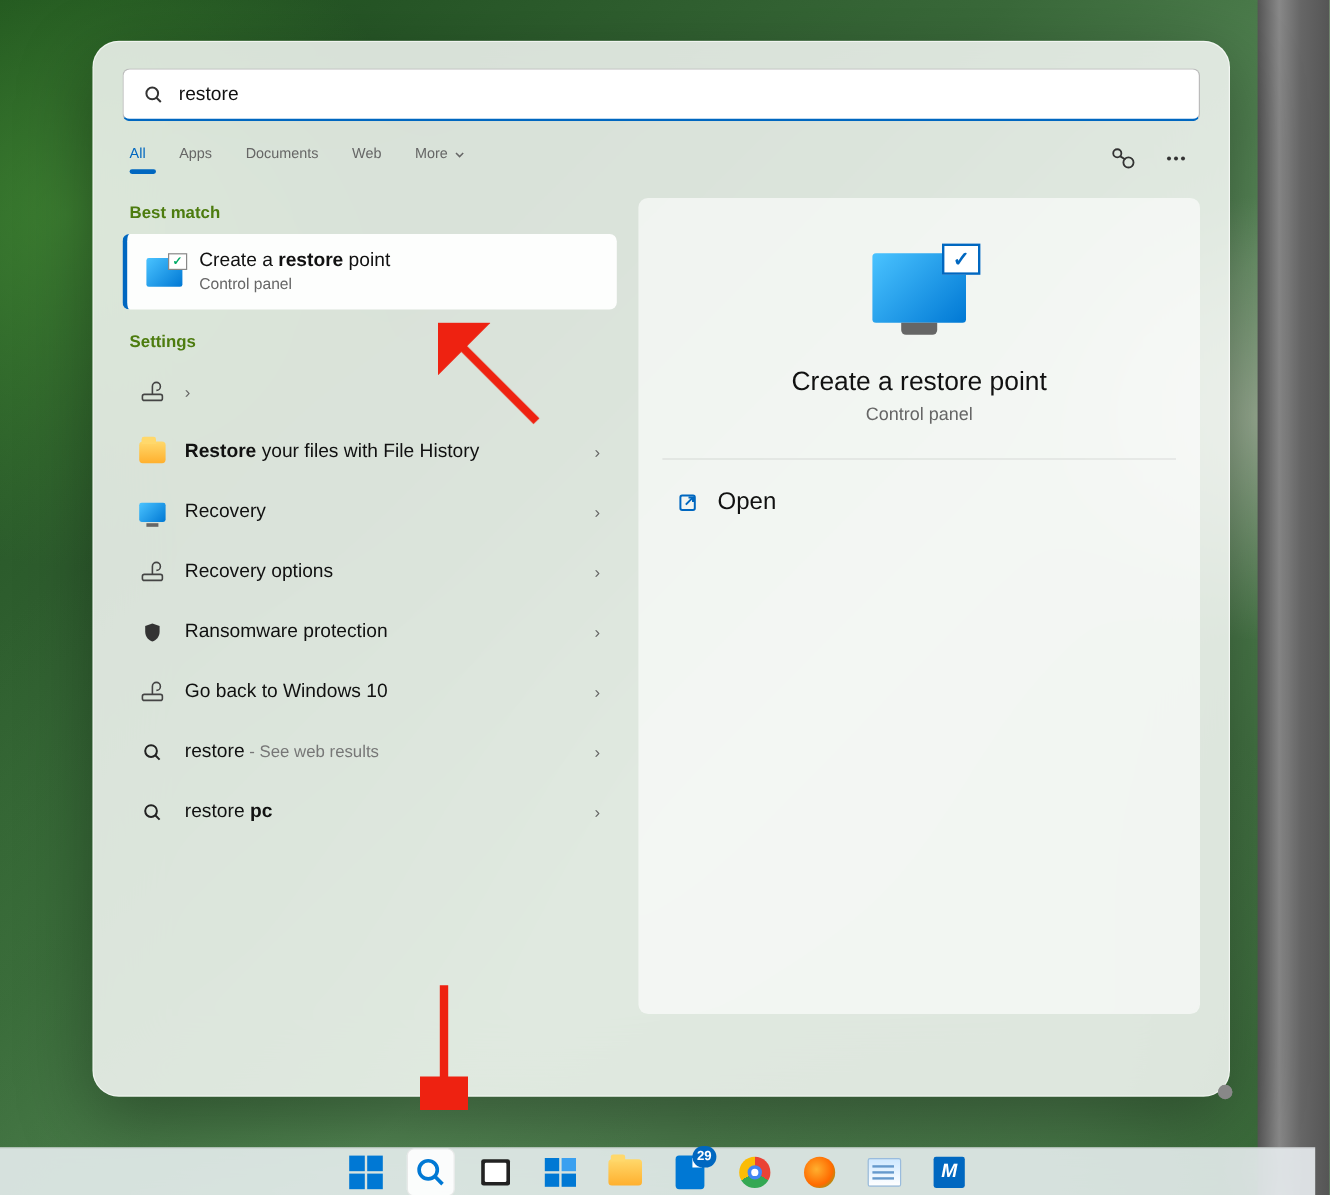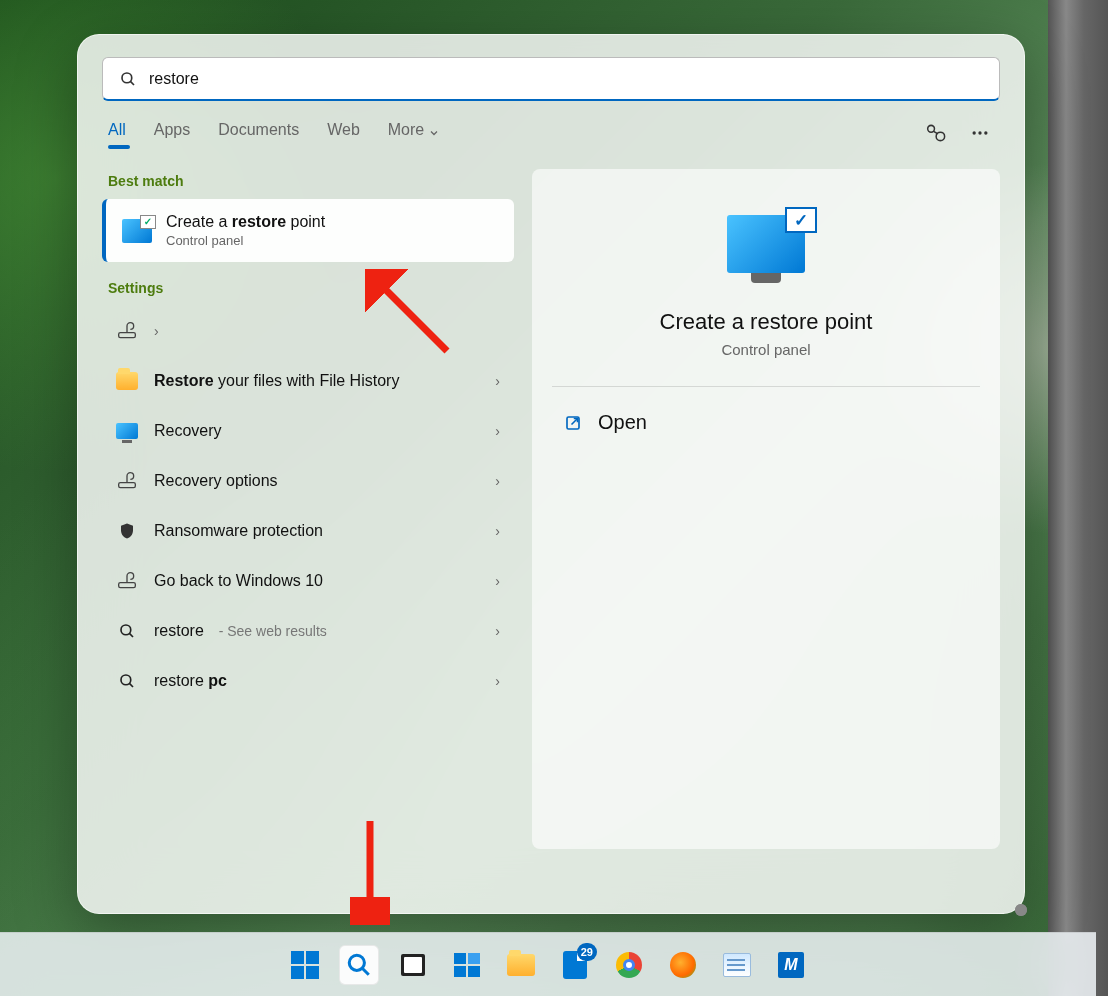--- a/index.html
+++ b/index.html
@@ -39,21 +39,21 @@
     border-bottom: 2.5px solid #0067c0;
   }
   .search-box svg { width:18px; height:18px; color:#333; }
   .search-box input {
     border:none; outline:none; font-size:16px; color:#111; flex:1;
     background:transparent;
   }
 
   .filter-row {
     display:flex; align-items:center; gap:28px;
-    margin:20px 0 0 6px; font-size:16px; color:#666;
+    margin:20px 0 0 6px; font-size:12px; color:#666;
   }
   .filter-tab { position:relative; padding-bottom:10px; cursor:pointer; }
   .filter-tab.active { color:#0067c0; }
   .filter-tab.active::after {
     content:""; position:absolute; bottom:0; left:0; width:22px; height:4px;
     background:#0067c0; border-radius:2px;
   }
   .filter-tab.more { display:flex; align-items:flex-end; gap:4px; }
   .filter-spacer { flex:1; }
   .filter-actions { display:flex; gap:22px; align-items:center; margin-right:10px; color:#333; }
@@ -86,21 +86,21 @@
   .bm-text .title .bold { font-weight:700; }
   .bm-text .sub { font-size:13px; color:#666; margin-top:2px; }
 
   .setting-item, .web-item {
     display:flex; align-items:center; gap:16px;
     padding:14px 14px; cursor:pointer; border-radius:4px;
   }
   .item-icon { width:22px; height:22px; display:flex; align-items:center; justify-content:center; color:#333; }
   .item-label { flex:1; font-size:16px; color:#111; }
   .item-label .bold { font-weight:700; }
-  .item-label .muted { color:#777; font-size:14px;margin-left:11px; }
+  .item-label .muted { color:#777; font-size:14px; }
   .chev { color:#666; font-size:14px; }
 
   .right-preview { display:flex; flex-direction:column; align-items:center; }
   .big-monitor {
     width:78px; height:58px; background:linear-gradient(135deg,#4ac3ff,#0078d4);
     border-radius:3px; position:relative; margin-top:18px;
   }
   .big-monitor::before {
     content:""; position:absolute; bottom:-10px; left:50%; transform:translateX(-50%);
     width:30px; height:10px; background:#666; border-radius:0 0 4px 4px;
@@ -121,21 +121,21 @@
   
   .ic-settings { width:20px; height:20px; }
   .ic-shield { width:18px; height:20px; }
 
   
   .arrow { position:absolute; pointer-events:none; }
   .arrow svg { display:block; }
 
   
   .taskbar {
-    position:absolute; left:0; right:12px; bottom:0; height:64px;
+    position:absolute; left:0; right:12px; bottom:0; height:40px;
     background: rgba(240,244,248,.85);
     backdrop-filter: blur(20px);
     border-top:1px solid rgba(0,0,0,.08);
     display:flex; align-items:center; justify-content:center; gap:14px;
   }
   .task-item { width:40px; height:40px; border-radius:6px;
     display:flex; align-items:center; justify-content:center; position:relative;}
   .task-item.active { background: rgba(255,255,255,.9); box-shadow:0 0 0 1px rgba(0,0,0,.08) inset;}
   .task-badge {
     position:absolute; top:-2px; right:-2px; min-width:18px; height:18px;

